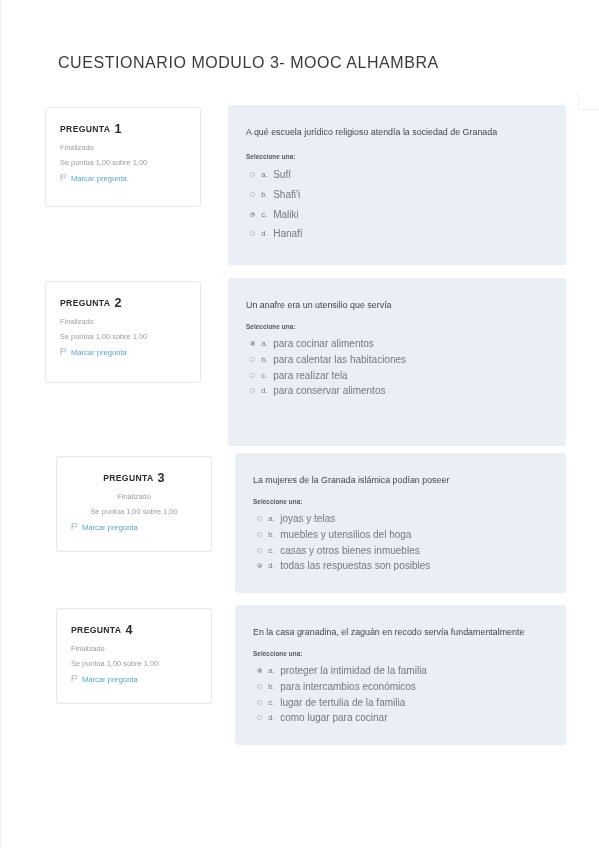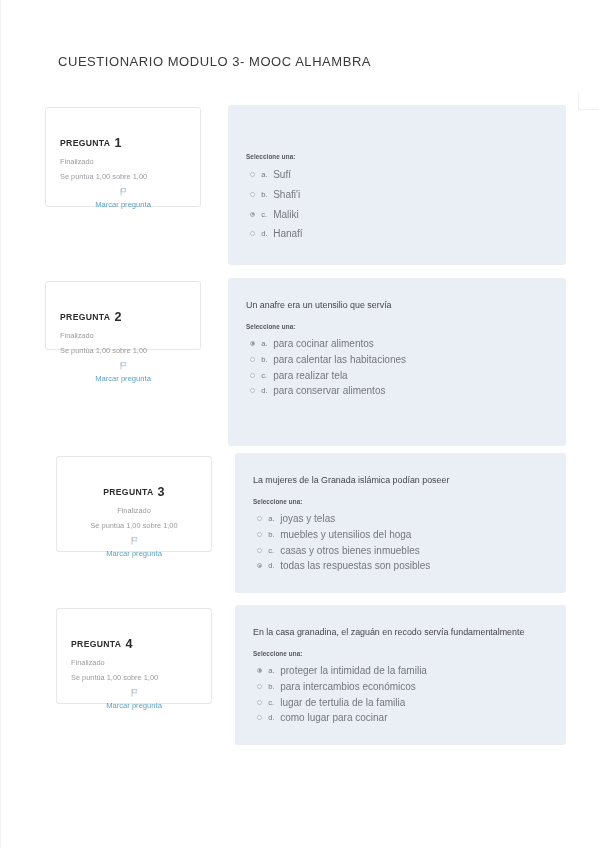--- a/index.html
+++ b/index.html
@@ -29,21 +29,21 @@
     left: 0; top: 0;
     width: 1px; height: 848px;
     background: #f2f2f3;
   }
 
   
   .doc-title {
     position: absolute;
     left: 58px;
     top: 54px;
-    font-size: 13px;
+    font-size: 16px;
     letter-spacing: 0.55px;
     color: #3a3a3c;
     font-family: "Liberation Sans", sans-serif;
     white-space: nowrap;
   }
 
   
   .corner-bracket {
     position: absolute;
     left: 578px;
@@ -57,21 +57,21 @@
   
   .qinfo {
     position: absolute;
     left: 0;
     top: 0;
     width: 156px;
     background: #ffffff;
     border: 1px solid #e6e7ea;
     border-radius: 3px;
     box-sizing: border-box;
-    padding: 28px 14px 16px 14px;
+    padding: 14px 14px 16px 14px;
   }
   .qinfo-title {
     font-size: 8.6px;
     font-weight: bold;
     color: #2b2b2d;
     letter-spacing: 0.35px;
     margin: 0 0 9px 0;
     line-height: 1;
     white-space: nowrap;
   }
@@ -87,21 +87,20 @@
     color: #9b9ba0;
     margin: 0 0 7px 0;
     line-height: 1.1;
     white-space: nowrap;
   }
   .qinfo-flagrow {
     display: flex;
     align-items: center;
     gap: 4px;
     margin-top: 3px;
-    flex-direction: column;
   }
   .flag-icon {
     width: 7px;
     height: 8px;
     display: block;
     flex: 0 0 auto;
   }
   .qinfo-flag {
     font-size: 7.6px;
     color: #5ba3bf;
@@ -192,20 +191,21 @@
         <div class="qinfo-line">Se puntúa 1,00 sobre 1,00</div>
         <div class="qinfo-flagrow">
           <svg class="flag-icon" viewBox="0 0 7 8">
             <path d="M1 0.4 L1 7.6" stroke="#9fb8c4" stroke-width="0.8" fill="none"></path>
             <path d="M1.4 0.6 L6 0.6 L4.9 2.2 L6 3.8 L1.4 3.8 Z" fill="none" stroke="#9fb8c4" stroke-width="0.7"></path>
           </svg>
           <span class="qinfo-flag">Marcar pregunta</span>
         </div>
       </div>
       <div class="qpanel" style="left: 228px; top: 105px; width: 338px; height: 160px;">
+        <div class="qtext" style="position: absolute; left: 18px; top: 22px;">A qué escuela jurídico religioso atendía la sociedad de Granada</div>
         <div class="select-label" style="position: absolute; left: 18px; top: 48px;">Seleccione una:</div>
         <ul class="options" style="position: absolute; left: 22px; top: 64px;">
           <li class="option" style="position: absolute; left: 0px; top: 0px;">
             <span class="radio"></span>
             <span class="opt-letter" style="margin-left: 6px;">a.</span>
             <span class="opt-text">Sufí</span>
           </li>
           <li class="option" style="position: absolute; left: 0px; top: 19.8px;">
             <span class="radio"></span>
             <span class="opt-letter" style="margin-left: 6px;">b.</span>
@@ -216,21 +216,21 @@
             <span class="opt-letter" style="margin-left: 6px;">c.</span>
             <span class="opt-text">Maliki</span>
           </li>
           <li class="option" style="position: absolute; left: 0px; top: 59.4px;">
             <span class="radio"></span>
             <span class="opt-letter" style="margin-left: 6px;">d.</span>
             <span class="opt-text">Hanafí</span>
           </li>
         </ul>
       </div>
-      <div class="qinfo" style="left: 45px; top: 281px; width: 156px; height: 69px;">
+      <div class="qinfo" style="left: 45px; top: 281px; width: 156px; height: 102px;">
         <div class="qinfo-title"><span>PREGUNTA</span><span class="qnum">2</span></div>
         <div class="qinfo-line">Finalizado</div>
         <div class="qinfo-line">Se puntúa 1,00 sobre 1,00</div>
         <div class="qinfo-flagrow">
           <svg class="flag-icon" viewBox="0 0 7 8">
             <path d="M1 0.4 L1 7.6" stroke="#9fb8c4" stroke-width="0.8" fill="none"></path>
             <path d="M1.4 0.6 L6 0.6 L4.9 2.2 L6 3.8 L1.4 3.8 Z" fill="none" stroke="#9fb8c4" stroke-width="0.7"></path>
           </svg>
           <span class="qinfo-flag">Marcar pregunta</span>
         </div>

